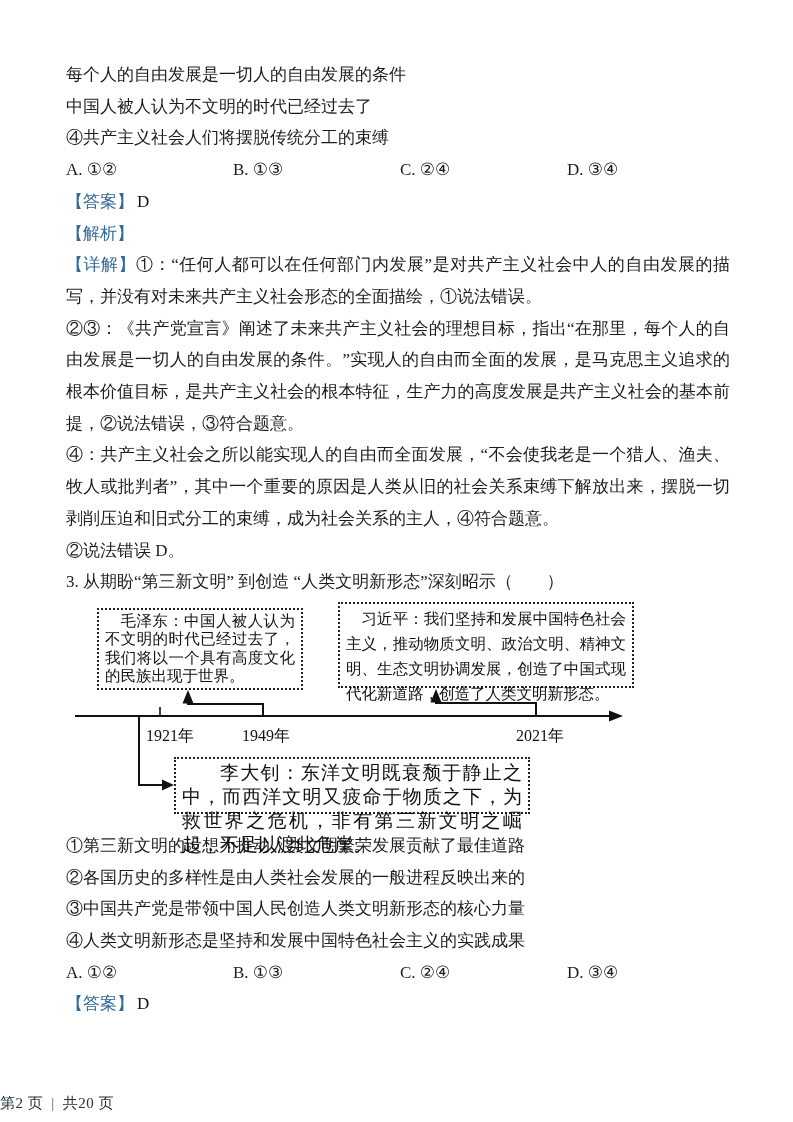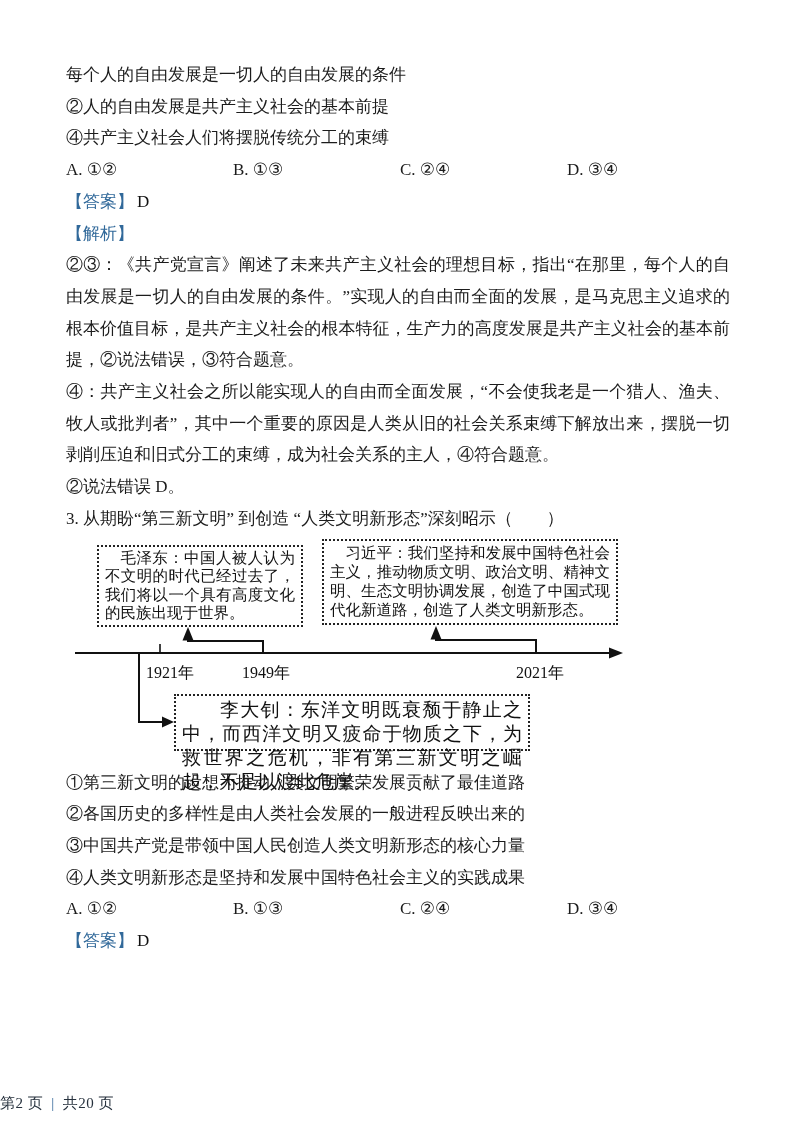--- a/index.html
+++ b/index.html
@@ -20,59 +20,62 @@
   .label-blue{color:#31699A;}
   .answer-val{margin-left:3px;color:#111;}
 
   
   .diagram{position:relative;height:232px;}
   .dbox{
     position:absolute;box-sizing:border-box;border:2px dotted #222;
     padding:2px 6px;text-align:justify;color:#111;
   }
   .box-mao{left:31px;top:10px;width:206px;height:82px;font-size:15.5px;line-height:18.5px;text-indent:1em;}
-  .box-xi{left:256px;top:4px;width:296px;height:86px;font-size:15.5px;line-height:19px;text-indent:1em;}
+  .box-xi{left:272px;top:4px;width:296px;height:86px;font-size:15.5px;line-height:25px;text-indent:1em;}
   .box-li{left:108px;top:159px;width:356px;height:57px;font-size:19px;line-height:24px;text-indent:2em;}
   .diagram-svg{position:absolute;left:0;top:0;}
   .year{position:absolute;font-size:16px;color:#111;white-space:nowrap;}
   .year-1921{left:80px;top:122px;}
   .year-1949{left:176px;top:122px;}
   .year-2021{left:450px;top:122px;}
 
   
   .footer{
     position:absolute;left:0;top:1094px;width:687px;text-align:left;
     font-size:15px;color:#26313d;letter-spacing:0.5px;
   }
   .footer .sep{color:#36689B;margin:0 8px;}
 </style>
 </head>
 <body>
 
 <div class="content">
 
   <div class="row">每个人的自由发展是一切人的自由发展的条件</div>
-  <div class="row">②人的自由发展是共产主义社会的基本前提</div>
+  <div class="row">中国人被人认为不文明的时代已经过去了</div>
   <div class="row">④共产主义社会人们将摆脱传统分工的束缚</div>
 
   <div class="options">
     <span class="opt">A. ①②</span>
     <span class="opt">B. ①③</span>
     <span class="opt">C. ②④</span>
     <span class="opt">D. ③④</span>
   </div>
 
   <div class="row">
     <span class="label-blue">【答案】</span><span class="answer-val">D</span>
   </div>
 
   <div class="row">
     <span class="label-blue">【解析】</span>
   </div>
 
+  <div class="para">
+    <span class="label-blue">【详解】</span><span>①：“任何人都可以在任何部门内发展”是对共产主义社会中人的自由发展的描写，并没有对未来共产主义社会形态的全面描绘，①说法错误。</span>
+  </div>
   <div class="para">②③：《共产党宣言》阐述了未来共产主义社会的理想目标，指出“在那里，每个人的自由发展是一切人的自由发展的条件。”实现人的自由而全面的发展，是马克思主义追求的根本价值目标，是共产主义社会的根本特征，生产力的高度发展是共产主义社会的基本前提，②说法错误，③符合题意。</div>
   <div class="para">④：共产主义社会之所以能实现人的自由而全面发展，“不会使我老是一个猎人、渔夫、牧人或批判者”，其中一个重要的原因是人类从旧的社会关系束缚下解放出来，摆脱一切剥削压迫和旧式分工的束缚，成为社会关系的主人，④符合题意。</div>
   <div class="row">②说法错误 D。</div>
 
   <div class="row">3. 从期盼“第三新文明” 到创造 “人类文明新形态”深刻昭示（　　）</div>
 
   <div class="diagram">
     <svg class="diagram-svg" width="664" height="232" viewBox="0 0 664 232">
       <g fill="#111" stroke="none">
         <line x1="9" y1="118" x2="543" y2="118" stroke="#111" stroke-width="2.2"></line>

